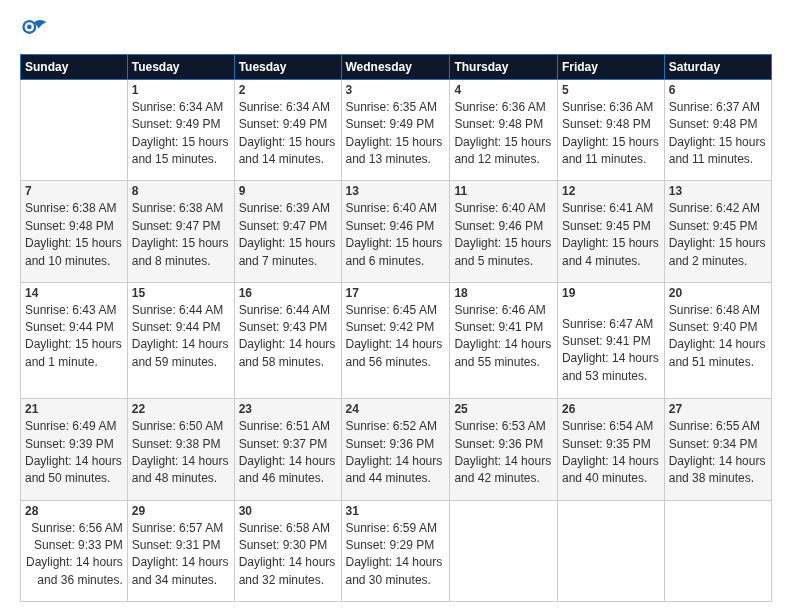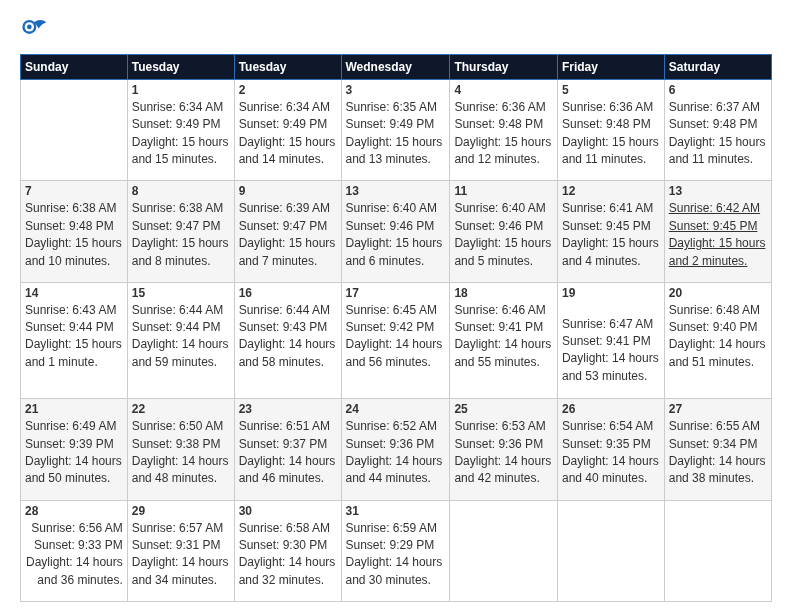--- a/index.html
+++ b/index.html
@@ -213,21 +213,21 @@
           </td>
           <td>
             <span class="day-number">12</span>
             <div class="day-info" style="white-space: pre-line;">Sunrise: 6:41 AM
 Sunset: 9:45 PM
 Daylight: 15 hours
 and 4 minutes.</div>
           </td>
           <td>
             <span class="day-number">13</span>
-            <div class="day-info" style="white-space: pre-line; text-decoration: underline;">Sunrise: 6:42 AM
+            <div class="day-info" style="white-space: pre-line;">Sunrise: 6:42 AM
 Sunset: 9:45 PM
 Daylight: 15 hours
 and 2 minutes.</div>
           </td>
         </tr>
         <tr>
           <td>
             <span class="day-number">14</span>
             <div class="day-info" style="white-space: pre-line;">Sunrise: 6:43 AM
 Sunset: 9:44 PM

